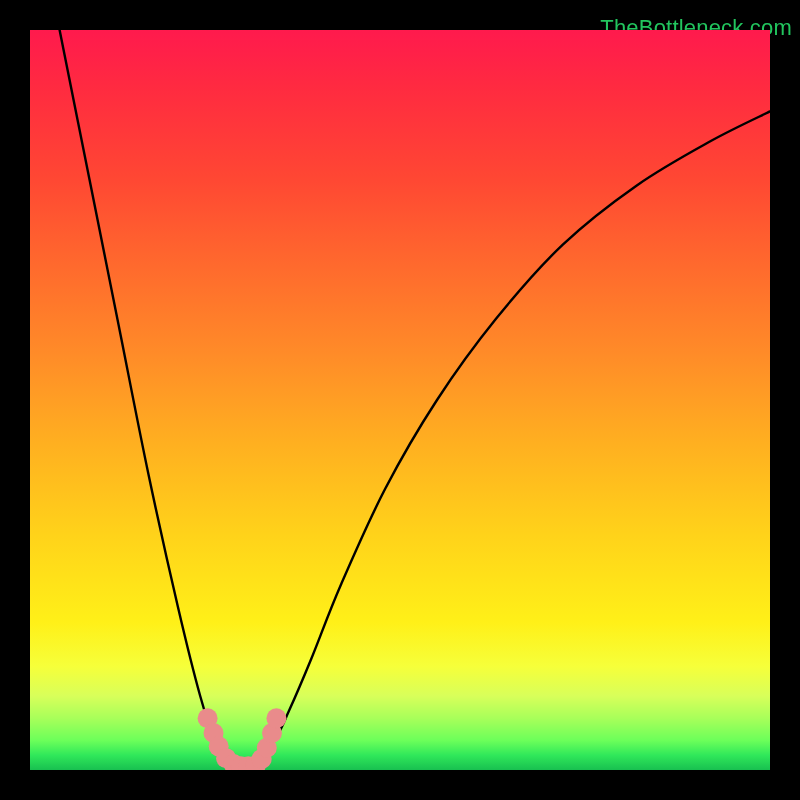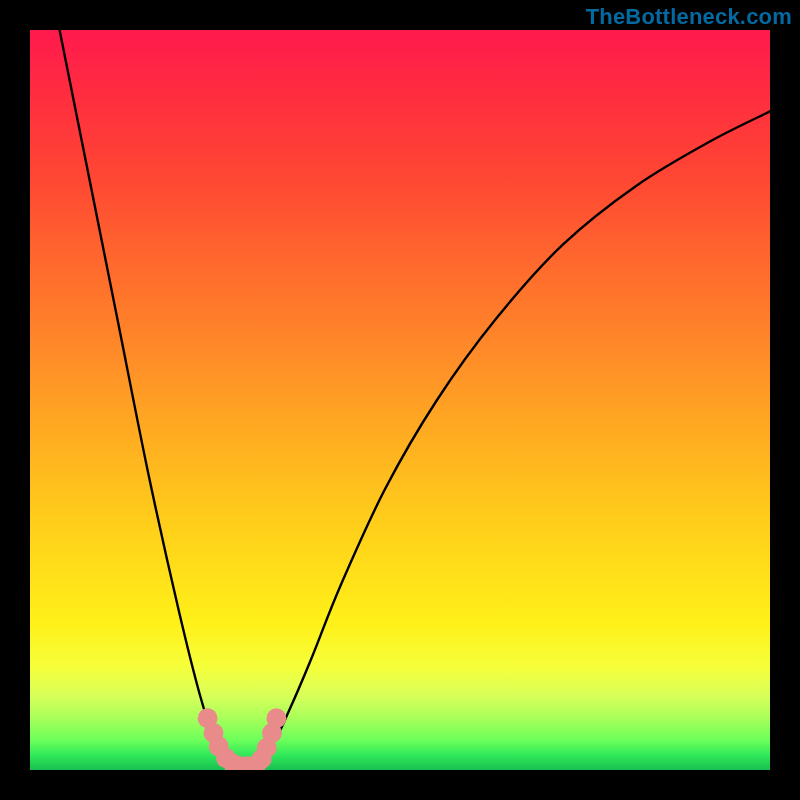--- a/index.html
+++ b/index.html
@@ -39,25 +39,25 @@
       #f6ff3a 86%,
       #d8ff5a 90%,
       #a8ff5a 93%,
       #6cff5a 96%,
       #30e85a 98%,
       #18c050 100%
     );
   }
   .attribution {
     position: absolute;
-    top: 4px;
+    top: 15px;
     right: 8px;
-    color: #0369a1;
+    color: #22c55e;
     font-size: 22px;
-    font-weight: 700;
+    font-weight: 400;
     letter-spacing: 0.2px;
     user-select: none;
   }
   svg.overlay {
     position: absolute;
     top: 0;
     left: 0;
     width: 740px;
     height: 740px;
   }

